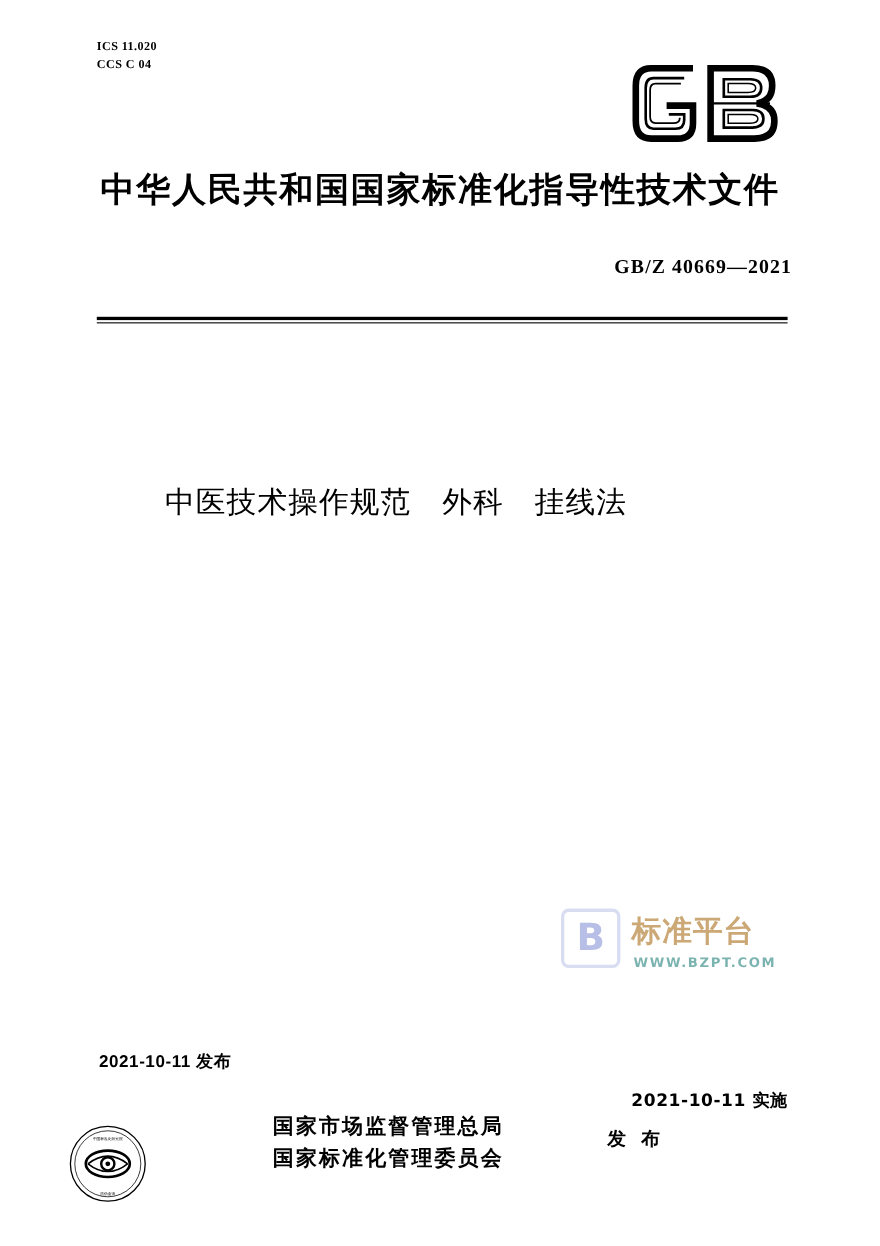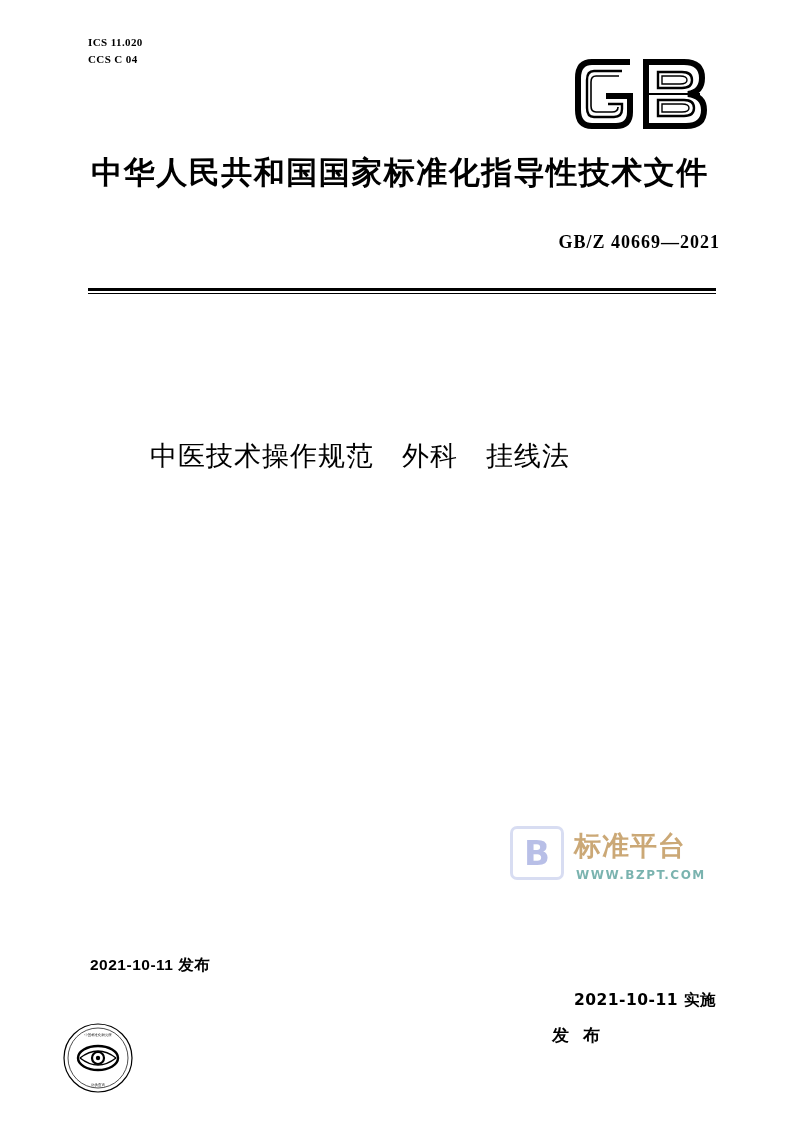--- a/index.html
+++ b/index.html
@@ -262,20 +262,24 @@
 
   <div class="watermark">
     <div class="wm-badge">B</div>
     <div class="wm-title">标准平台</div>
     <div class="wm-url">WWW.BZPT.COM</div>
   </div>
 
   <div class="date-left">2021-10-11 发布</div>
   <div class="date-right">2021-10-11 实施</div>
 
+  <div class="issuer">
+    <div>国家市场监督管理总局</div>
+    <div>国家标准化管理委员会</div>
+  </div>
   <div class="issue-word">发 布</div>
 
   <div class="seal">
     <svg viewBox="0 0 72 72" width="72" height="72" xmlns="http://www.w3.org/2000/svg">
       <circle cx="36" cy="36" r="34" fill="none" stroke="#000" stroke-width="1.2"></circle>
       <circle cx="36" cy="36" r="30" fill="none" stroke="#000" stroke-width="0.7"></circle>
       <ellipse cx="36" cy="36" rx="20" ry="12" fill="none" stroke="#000" stroke-width="2.4"></ellipse>
       <circle cx="36" cy="36" r="6" fill="none" stroke="#000" stroke-width="2.2"></circle>
       <circle cx="36" cy="36" r="2.2" fill="#000"></circle>
       <path d="M18 36 Q36 22 54 36" fill="none" stroke="#000" stroke-width="1.4"></path>

